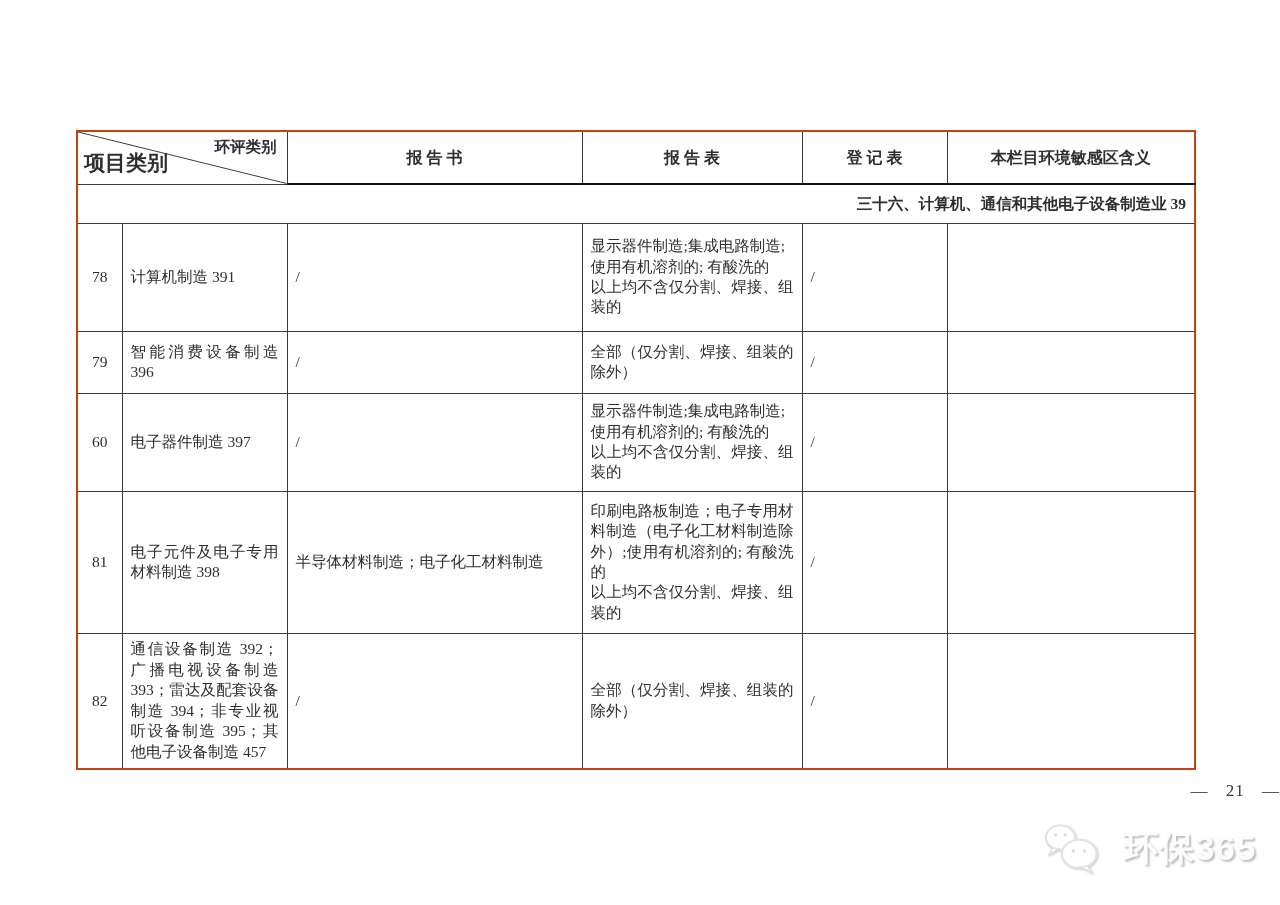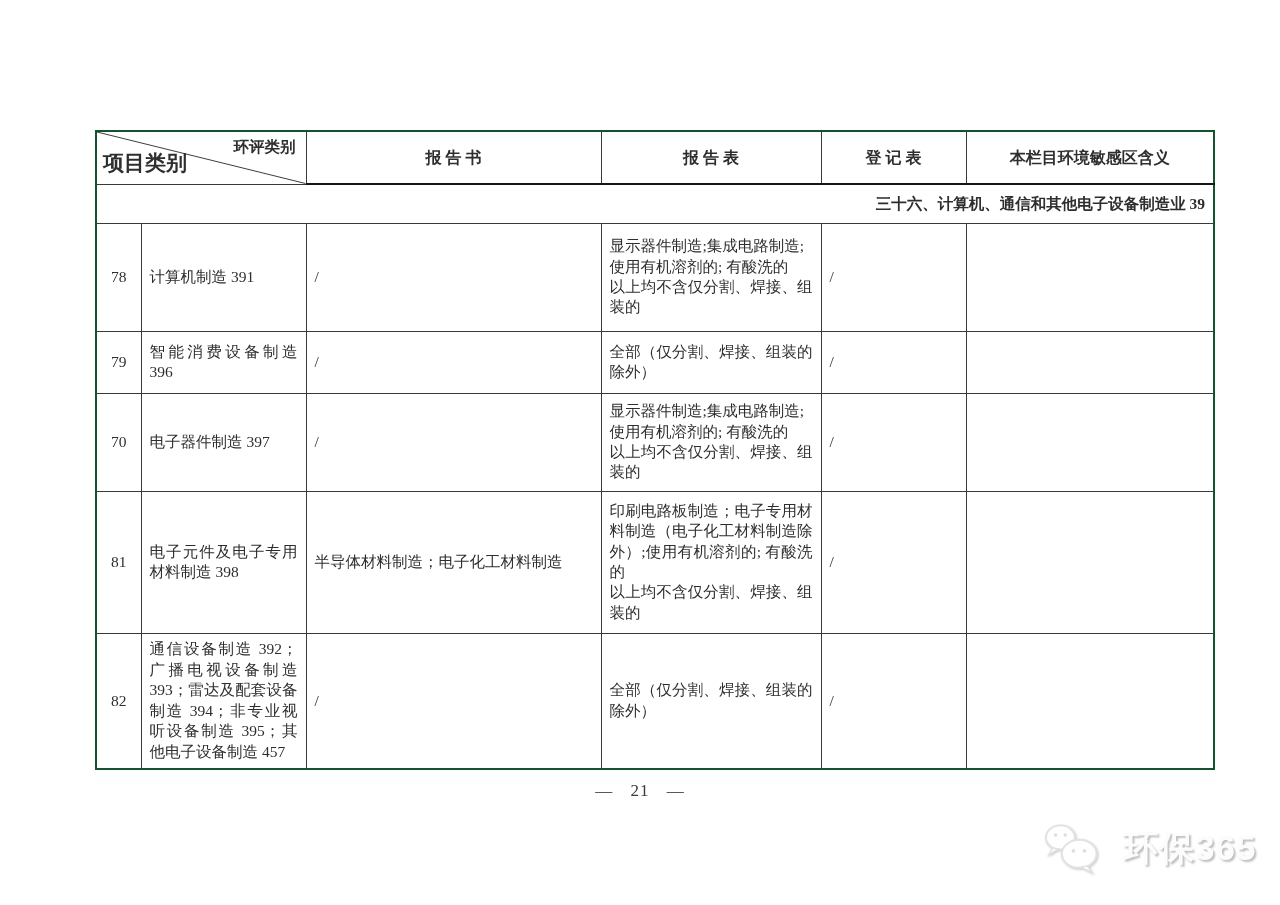--- a/index.html
+++ b/index.html
@@ -11,25 +11,25 @@
   }
   .page {
     position: relative;
     width: 1280px; height: 905px;
     background: #ffffff;
     overflow: hidden;
   }
 
   table.catalog {
     position: absolute;
-    left: 95px; top: 130px;
+    left: 76px; top: 130px;
     width: 1118px;
     border-collapse: collapse;
     table-layout: fixed;
-    border: 2px solid #14532d;
+    border: 2px solid #c2410c;
     font-family: Liberation Serif, serif;
   }
   table.catalog td, table.catalog th {
     border: 1px solid #3a3a3a;
     box-sizing: border-box;
     padding: 4px 8px;
     font-size: 15.5px;
     line-height: 1.32;
     vertical-align: middle;
     overflow: hidden;
@@ -64,21 +64,21 @@
   td.cat-cell { text-align: justify; padding: 4px 7px; }
   td.book-cell { text-align: left; padding: 4px 10px; }
   td.form-cell { text-align: justify; white-space: pre-wrap; padding: 4px 6px; margin-top: 16px; }
   td.reg-cell  { text-align: left; padding: 4px 10px; }
   td.sens-cell { text-align: left; }
 
   .page-number {
     position: absolute;
     left: 0; top: 781px;
     width: 1280px;
-    text-align: center;
+    text-align: right;
     font-size: 17px;
     letter-spacing: 1px;
     word-spacing: 12px;
     color: #3a3a3a;
   }
 
   .watermark {
     position: absolute;
     left: 1042px; top: 822px;
     display: flex;
@@ -143,21 +143,21 @@
     <tr style="height:62px">
       <td class="num-cell">79</td>
       <td class="cat-cell">智能消费设备制造 396</td>
       <td class="book-cell">/</td>
       <td class="form-cell">全部（仅分割、焊接、组装的除外）</td>
       <td class="reg-cell">/</td>
       <td class="sens-cell"></td>
     </tr>
 
     <tr style="height:98px">
-      <td class="num-cell">70</td>
+      <td class="num-cell">60</td>
       <td class="cat-cell">电子器件制造 397</td>
       <td class="book-cell">/</td>
       <td class="form-cell">显示器件制造;集成电路制造;
 使用有机溶剂的; 有酸洗的
 以上均不含仅分割、焊接、组装的</td>
       <td class="reg-cell">/</td>
       <td class="sens-cell"></td>
     </tr>
 
     <tr style="height:142px">

